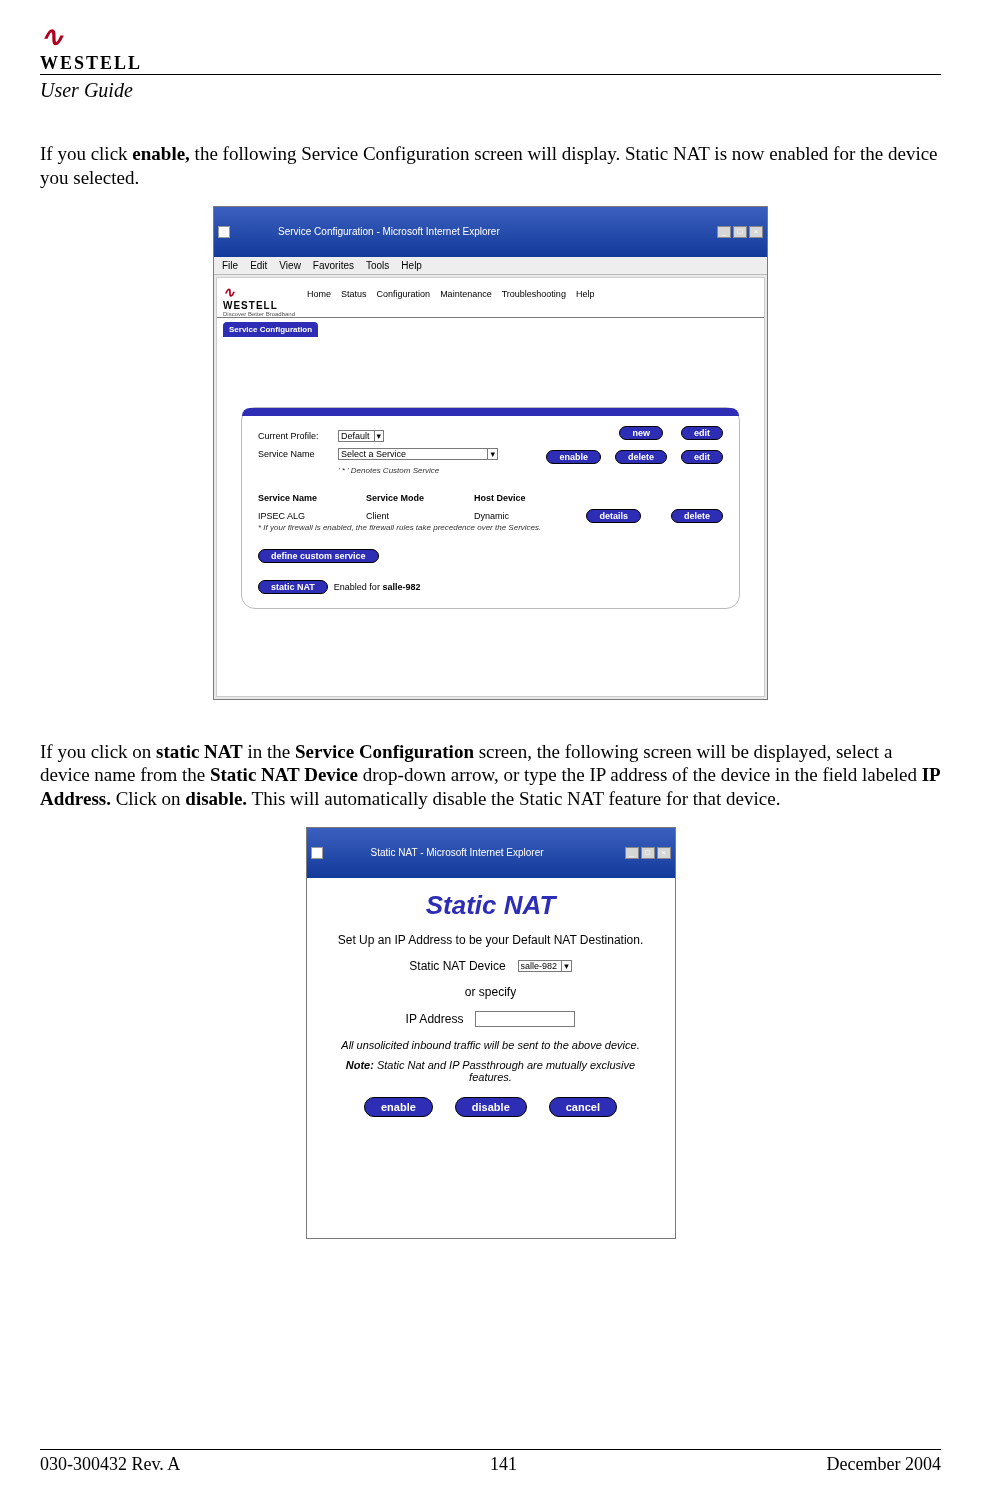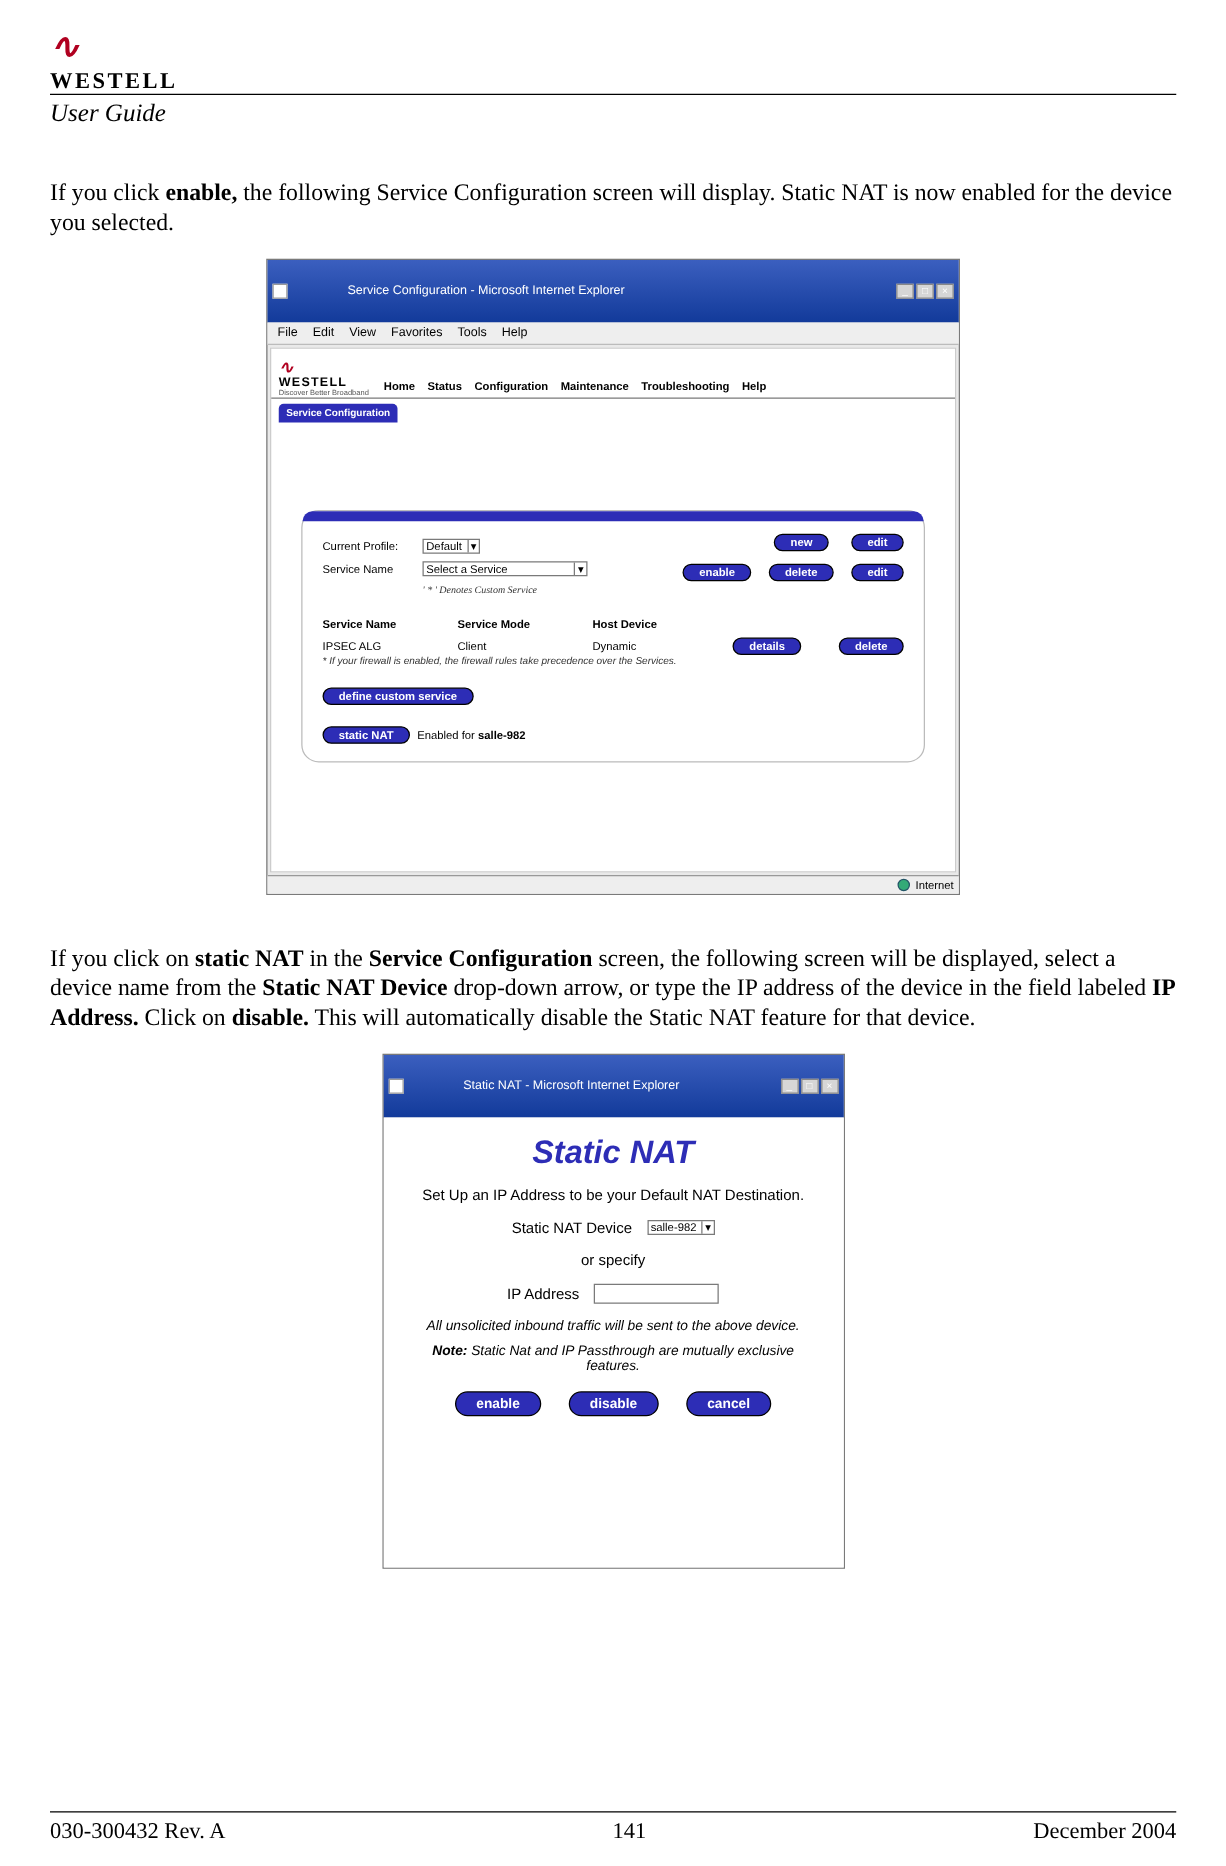--- a/index.html
+++ b/index.html
@@ -84,22 +84,22 @@
     padding: 6px 6px 0 6px;
   }
   .hdr-logo {
     display: flex; flex-direction: column; align-items: flex-start;
     margin-right: 12px;
   }
   .hdr-logo .swoosh { color: #b00020; font-weight: bold; font-style: italic; font-size: 14px; }
   .hdr-logo .brand { font-weight: 900; font-size: 10px; letter-spacing: 1px; }
   .hdr-logo .tag { font-size: 6px; color: #555; }
   .navlinks {
-    display: flex; gap: 10px; font-size: 9px; font-weight: bold;
-    padding-bottom: 4px;
+    display: flex; gap: 10px; font-size: 9px; font-weight: normal;
+    padding-bottom: 18px;
   }
   .tab-sc {
     background: #2d2db6;
     color: #fff;
     display: inline-block;
     border-radius: 4px 4px 0 0;
     padding: 3px 6px;
     font-size: 8px;
     font-weight: bold;
     margin: 4px 0 0 6px;
@@ -128,21 +128,21 @@
     color: #fff;
     border-radius: 10px;
     padding: 1px 12px;
     font-size: 9px;
     font-weight: bold;
     text-align: center;
     border: 1px solid #000;
   }
   .toprow-btns { position: absolute; right: 16px; top: 18px; display: flex; gap: 18px; }
   .midrow-btns { position: absolute; right: 16px; top: 42px; display: flex; gap: 14px; }
-  .svc-note { font-style: italic; font-size: 8px; color: #333; margin-left: 80px; font-family: Liberation Serif, serif; }
+  .svc-note { font-style: italic; font-size: 8px; color: #333; margin-left: 80px; }
   .tblhdr { display: flex; gap: 30px; font-weight: bold; font-size: 9px; margin-top: 18px; }
   .tblrow { display: flex; gap: 30px; font-size: 9px; margin-top: 6px; align-items: center; }
   .tblrow .c { width: 78px; }
   .tblbtns { margin-left: auto; display: flex; gap: 30px; }
   .foot-note { font-style: italic; font-size: 8px; color: #333; }
   .actions { margin-top: 17px; display: flex; align-items: center; gap: 6px; flex-wrap: wrap; }
   .actions .enabled-text { font-size: 9px; }
   .statusbar {
     border-top: 1px solid #999;
     display: flex;
@@ -256,21 +256,21 @@
 
         <div class="row" style="margin-top:10px">
           <span class="lbl">Current Profile:</span>
           <span class="sel">
             <span>Default</span>
             <span class="dd">▾</span>
           </span>
         </div>
         <div class="row">
           <span class="lbl">Service Name</span>
-          <span class="sel" style="width:132px">
+          <span class="sel" style="width:160px">
             <span>Select a Service</span>
             <span class="dd" style="margin-left:auto">▾</span>
           </span>
         </div>
         <div class="svc-note">' * ' Denotes Custom Service</div>
 
         <div class="tblhdr">
           <span style="width:78px">Service Name</span>
           <span style="width:78px">Service Mode</span>
           <span style="width:78px">Host Device</span>
@@ -289,24 +289,20 @@
         <div class="actions">
           <span class="pill">define custom service</span>
         </div>
         <div class="actions">
           <span class="pill">static NAT</span>
           <span class="enabled-text">
             <span>Enabled for </span><b>salle-982</b>
           </span>
         </div>
       </div>
-    </div>
-    <div class="statusbar">
-      <span class="globe"></span>
-      <span>Internet</span>
     </div>
   </div>
 
 
   <p class="para">
     <span>If you click on </span><span class="bld">static NAT</span><span> in the </span><span class="bld">Service Configuration</span><span> screen, the following screen will be displayed, select a device name from the </span><span class="bld">Static NAT Device</span><span> drop-down arrow, or type the IP address of the device in the field labeled </span><span class="bld">IP Address.</span><span> Click on </span><span class="bld">disable.</span><span> This will automatically disable the Static NAT feature for that device.</span>
   </p>
 
   <div class="shot shot2">
     <div class="titlebar">

